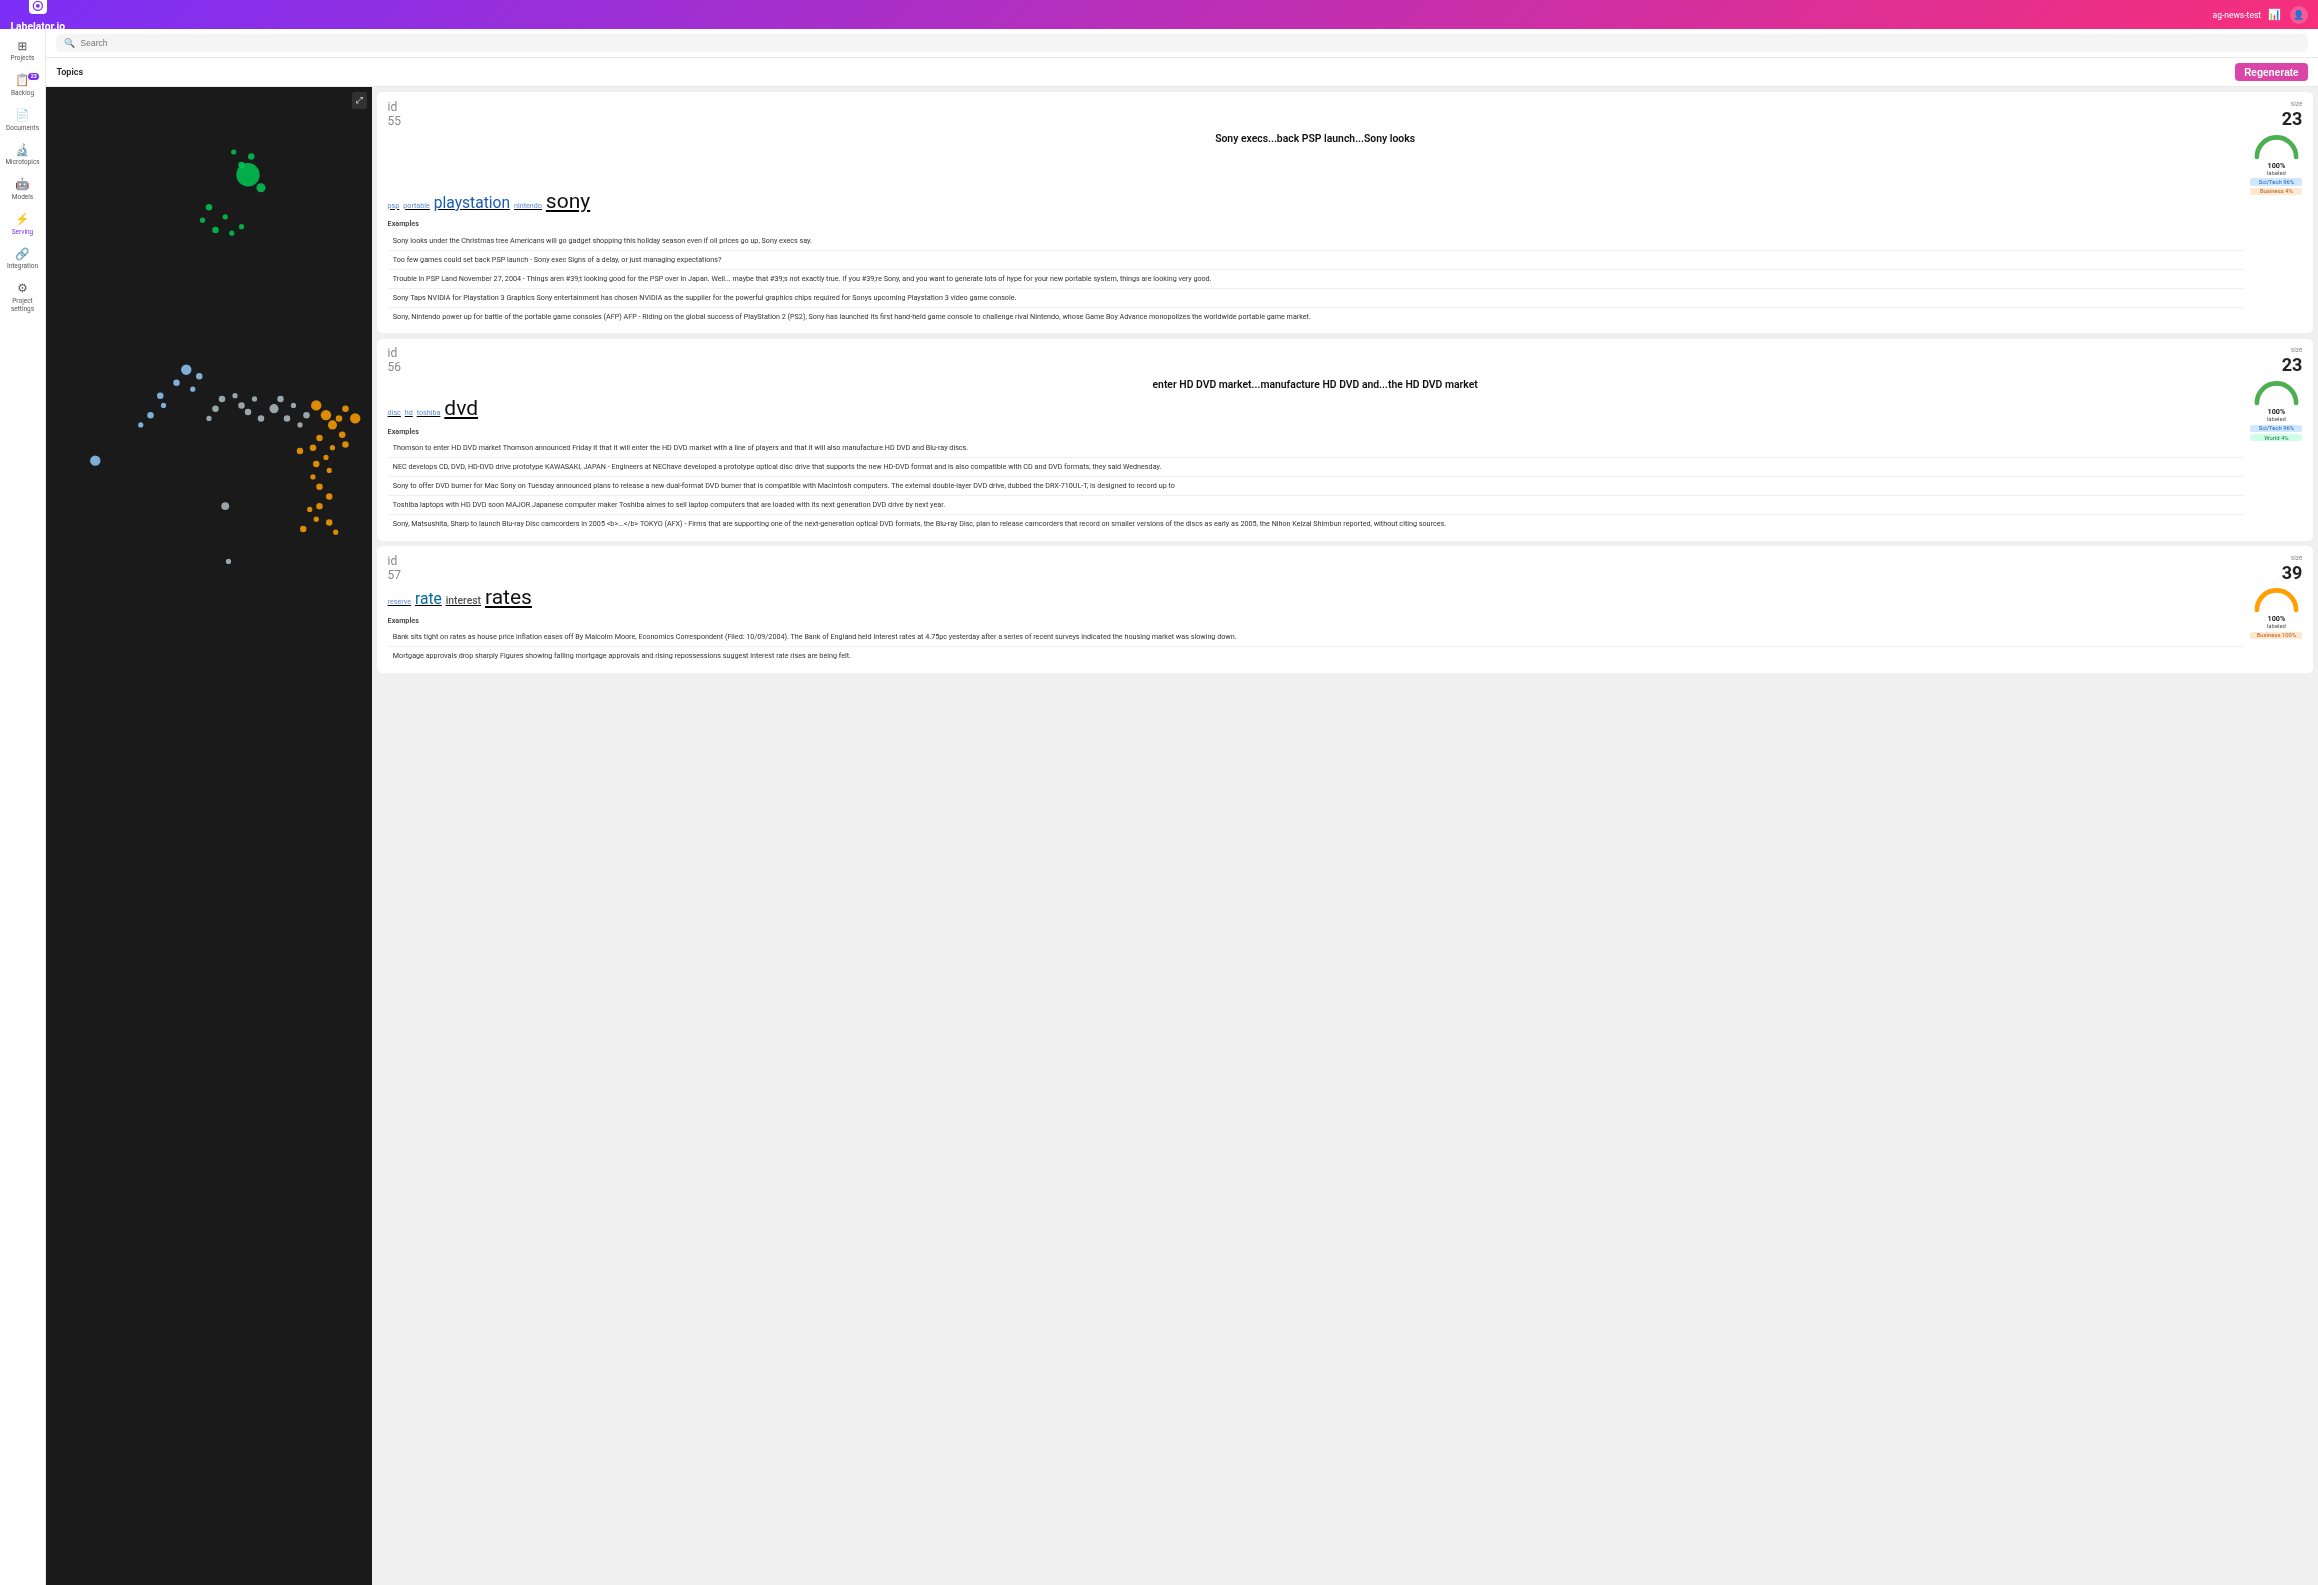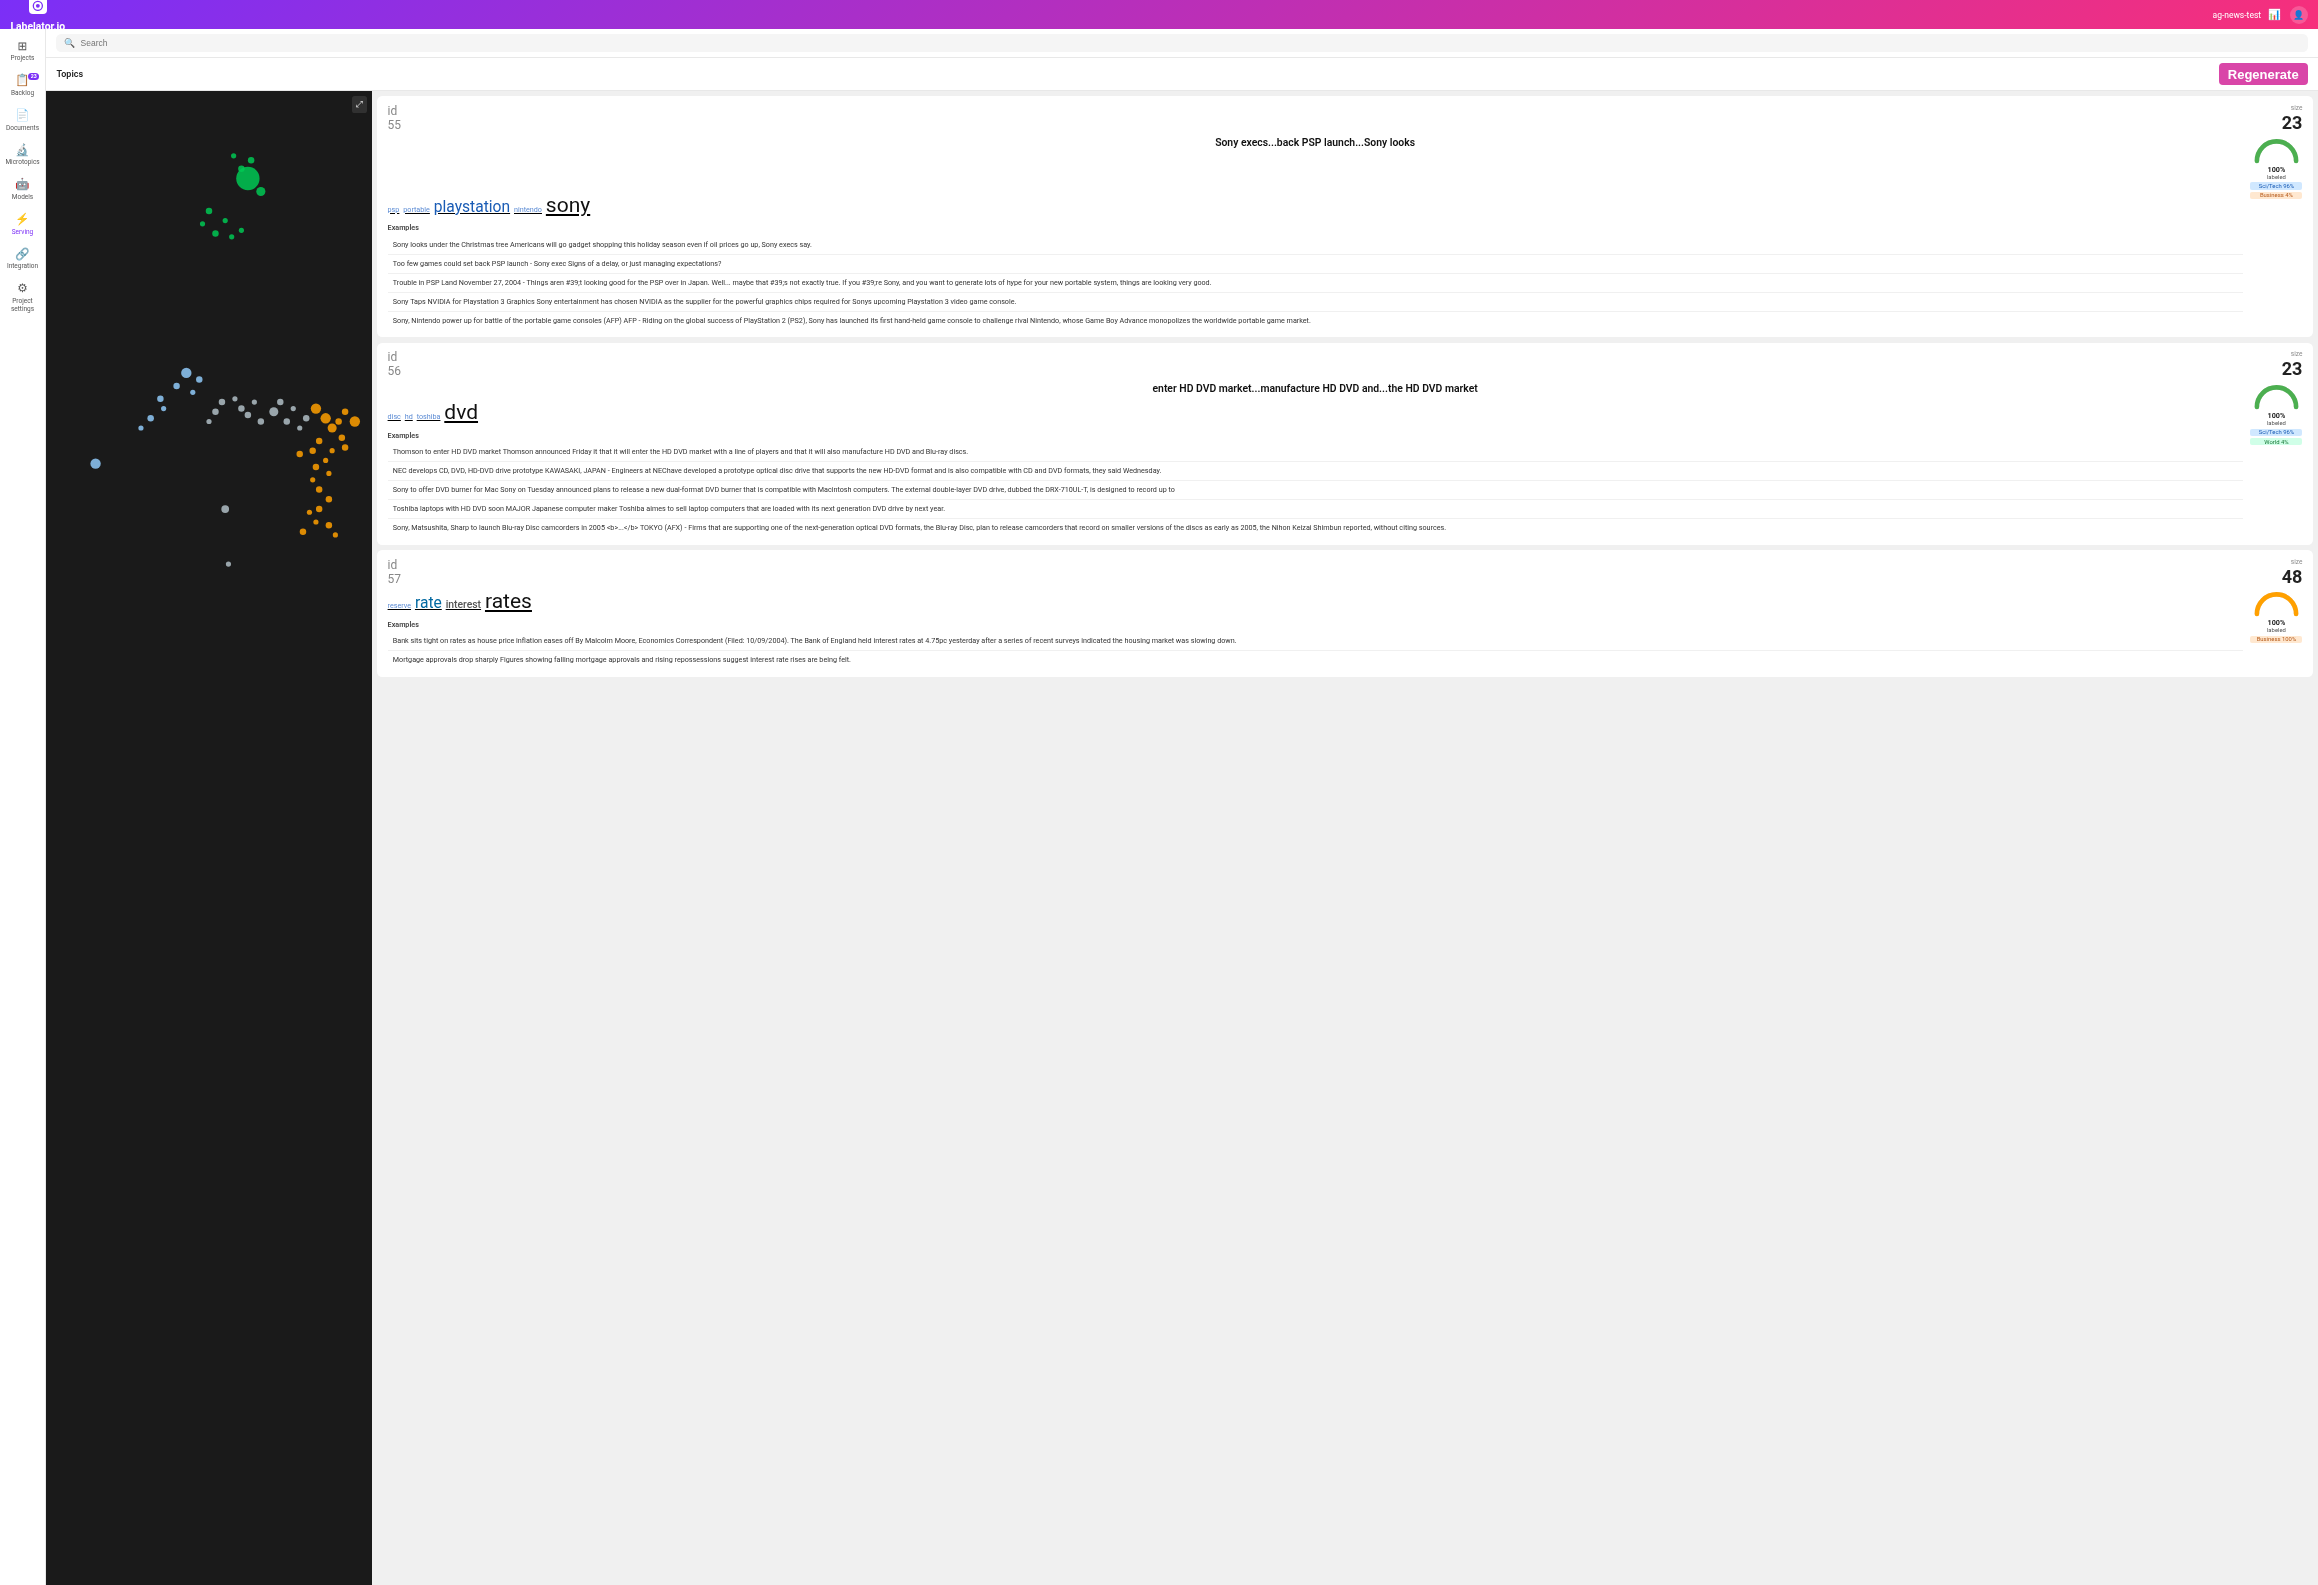--- a/index.html
+++ b/index.html
@@ -154,21 +154,21 @@
       font-weight: 600;
       font-size: 9px;
       color: #222;
     }
     .regenerate-btn {
       background: #d946a8;
       color: white;
       border: none;
       border-radius: 3.9px;
       padding: 3.3px 9px;
-      font-size: 13px;
+      font-size: 10px;
       font-weight: 600;
       cursor: pointer;
     }
 
     .main-content {
       display: flex;
       flex: 1;
       overflow: hidden;
     }
 
@@ -546,21 +546,21 @@
       </div>
     </div>
   </div>
           <div class="topic-card">
     <div class="topic-meta">
       <div>
         <div class="topic-id">id<br>57</div>
       </div>
       <div style="text-align:right">
         <div class="topic-size-label">size</div>
-        <div class="topic-size-number">48</div>
+        <div class="topic-size-number">39</div>
       </div>
     </div>
     <div class="topic-card-inner">
       <div class="topic-main">
         <div class="topic-keywords">
                   <span class="kw-sm kw-blue-sm">reserve</span>
                   <span class="kw-lg">rate</span>
                   <span class="kw-md">interest</span>
                   <span class="kw-xl">rates</span>
                 </div>

